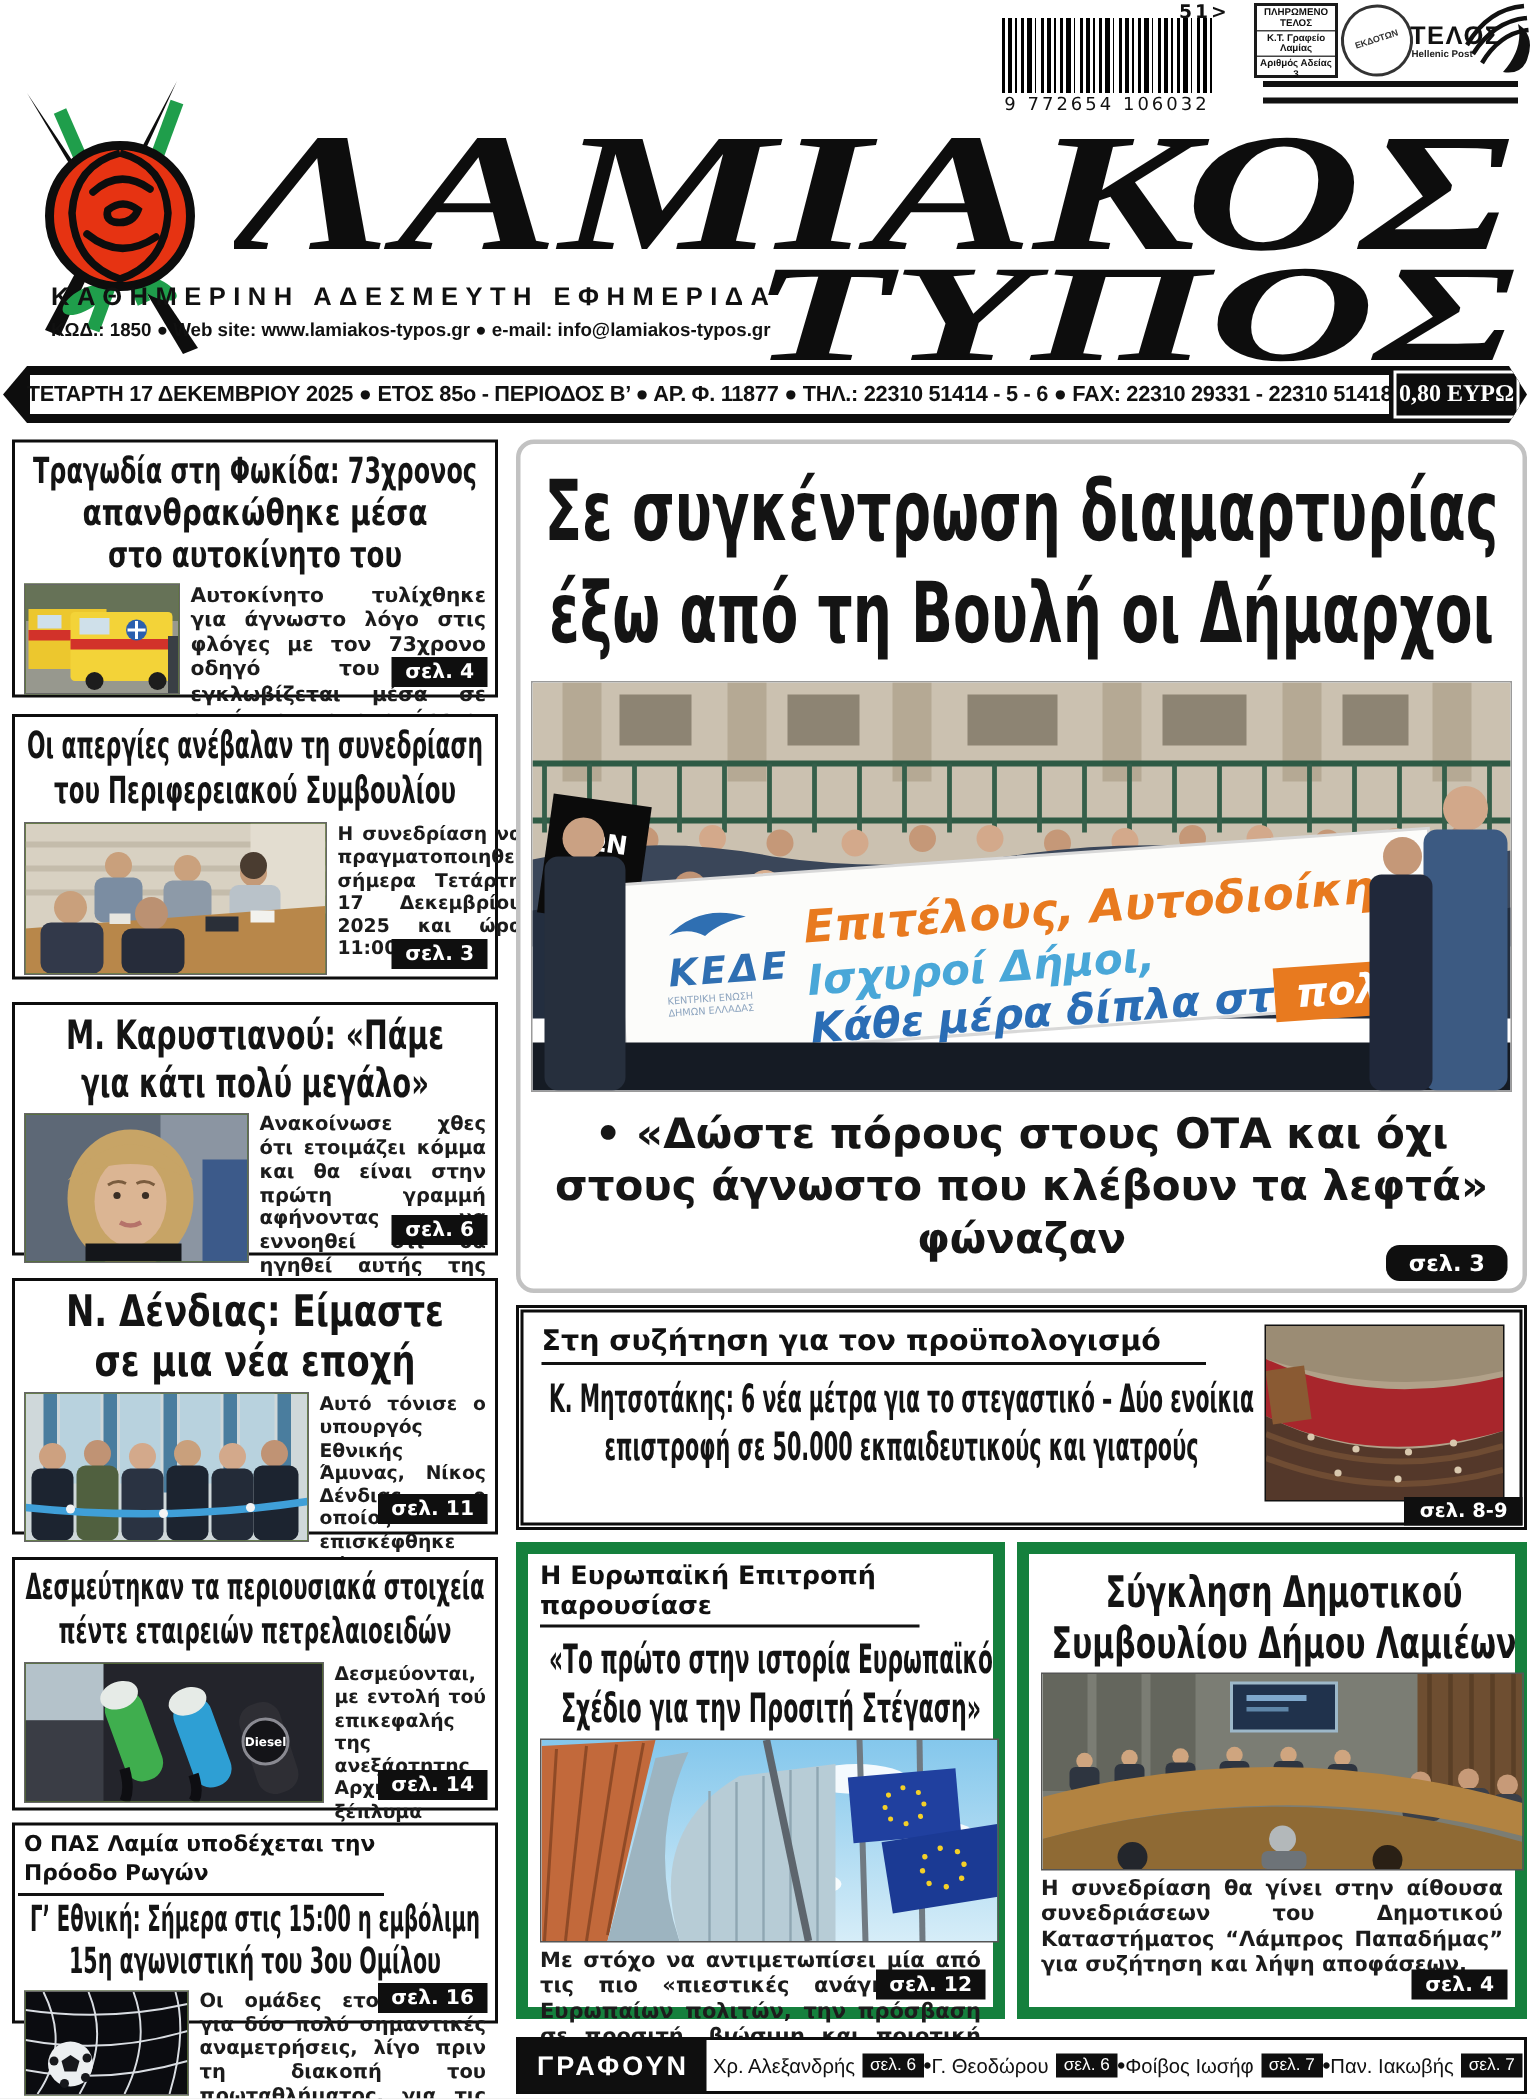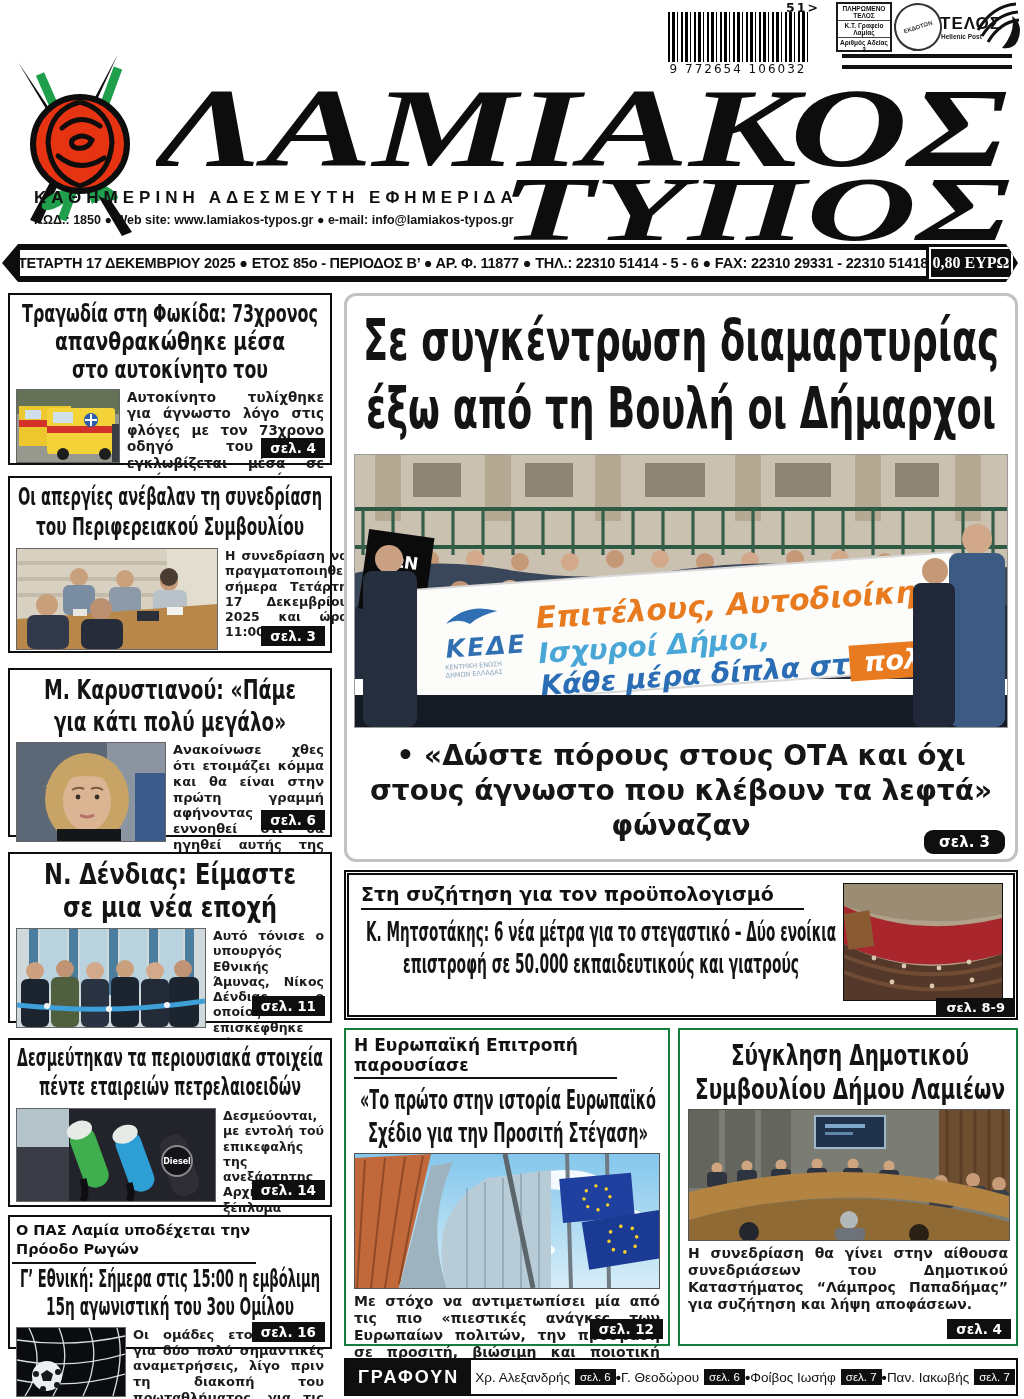--- a/index.html
+++ b/index.html
@@ -49,21 +49,21 @@
   .bullet{margin:10px 14px 0;font:700 28px "DejaVu Sans",sans-serif;text-align:center;line-height:1.25;color:#161616;}
   .pg-pill{position:absolute;right:10px;bottom:5px;background:#0f0f0f;color:#fff;font:700 15px "DejaVu Sans",sans-serif;
            padding:3px 15px;border-radius:9px;}
   
   .budget{position:absolute;left:344px;top:870px;width:674px;height:150px;box-sizing:border-box;
           border:5px double #0d0d0d;background:#fff;}
   .budget .kick{position:absolute;left:12px;top:8px;font-size:19px;padding:0 30px 3px 0;}
   .budget-img{position:absolute;right:10px;top:8px;width:158px;height:116px;border:1px solid #111;overflow:hidden;}
   .pg-budget{position:absolute;right:-2px;bottom:-2px;background:#0f0f0f;color:#fff;font:700 13px "DejaVu Sans",sans-serif;padding:2px 10px;}
   
-  .colbox{position:absolute;top:1028px;height:318px;box-sizing:border-box;border:2px solid #15803d;background:#fff;padding:5px 8px;}
+  .colbox{position:absolute;top:1028px;height:318px;box-sizing:border-box;border:8px solid #15803d;background:#fff;padding:5px 8px;}
   .colbox .kick{display:inline-block;padding-bottom:2px;}
   .colbox .img-wide{display:block;margin:4px auto;border:1px solid #555;overflow:hidden;}
   
   .authors{position:absolute;left:344px;top:1358px;width:674px;height:38px;box-sizing:border-box;border:2px solid #0d0d0d;
      background:#fff;display:flex;align-items:stretch;font-family:"Liberation Sans",sans-serif;}
   .authors-label{background:#0f0f0f;color:#fff;font-weight:700;font-size:18px;letter-spacing:2px;
      display:flex;align-items:center;padding:0 12px;}
   .authors-list{flex:1;display:flex;align-items:center;justify-content:space-evenly;padding:0 4px;}
   .author{display:flex;align-items:center;gap:5px;font-weight:400;font-size:13.5px;white-space:nowrap;}
   .author .pgm{background:#0f0f0f;color:#fff;font-size:11.5px;padding:2px 5px;}

